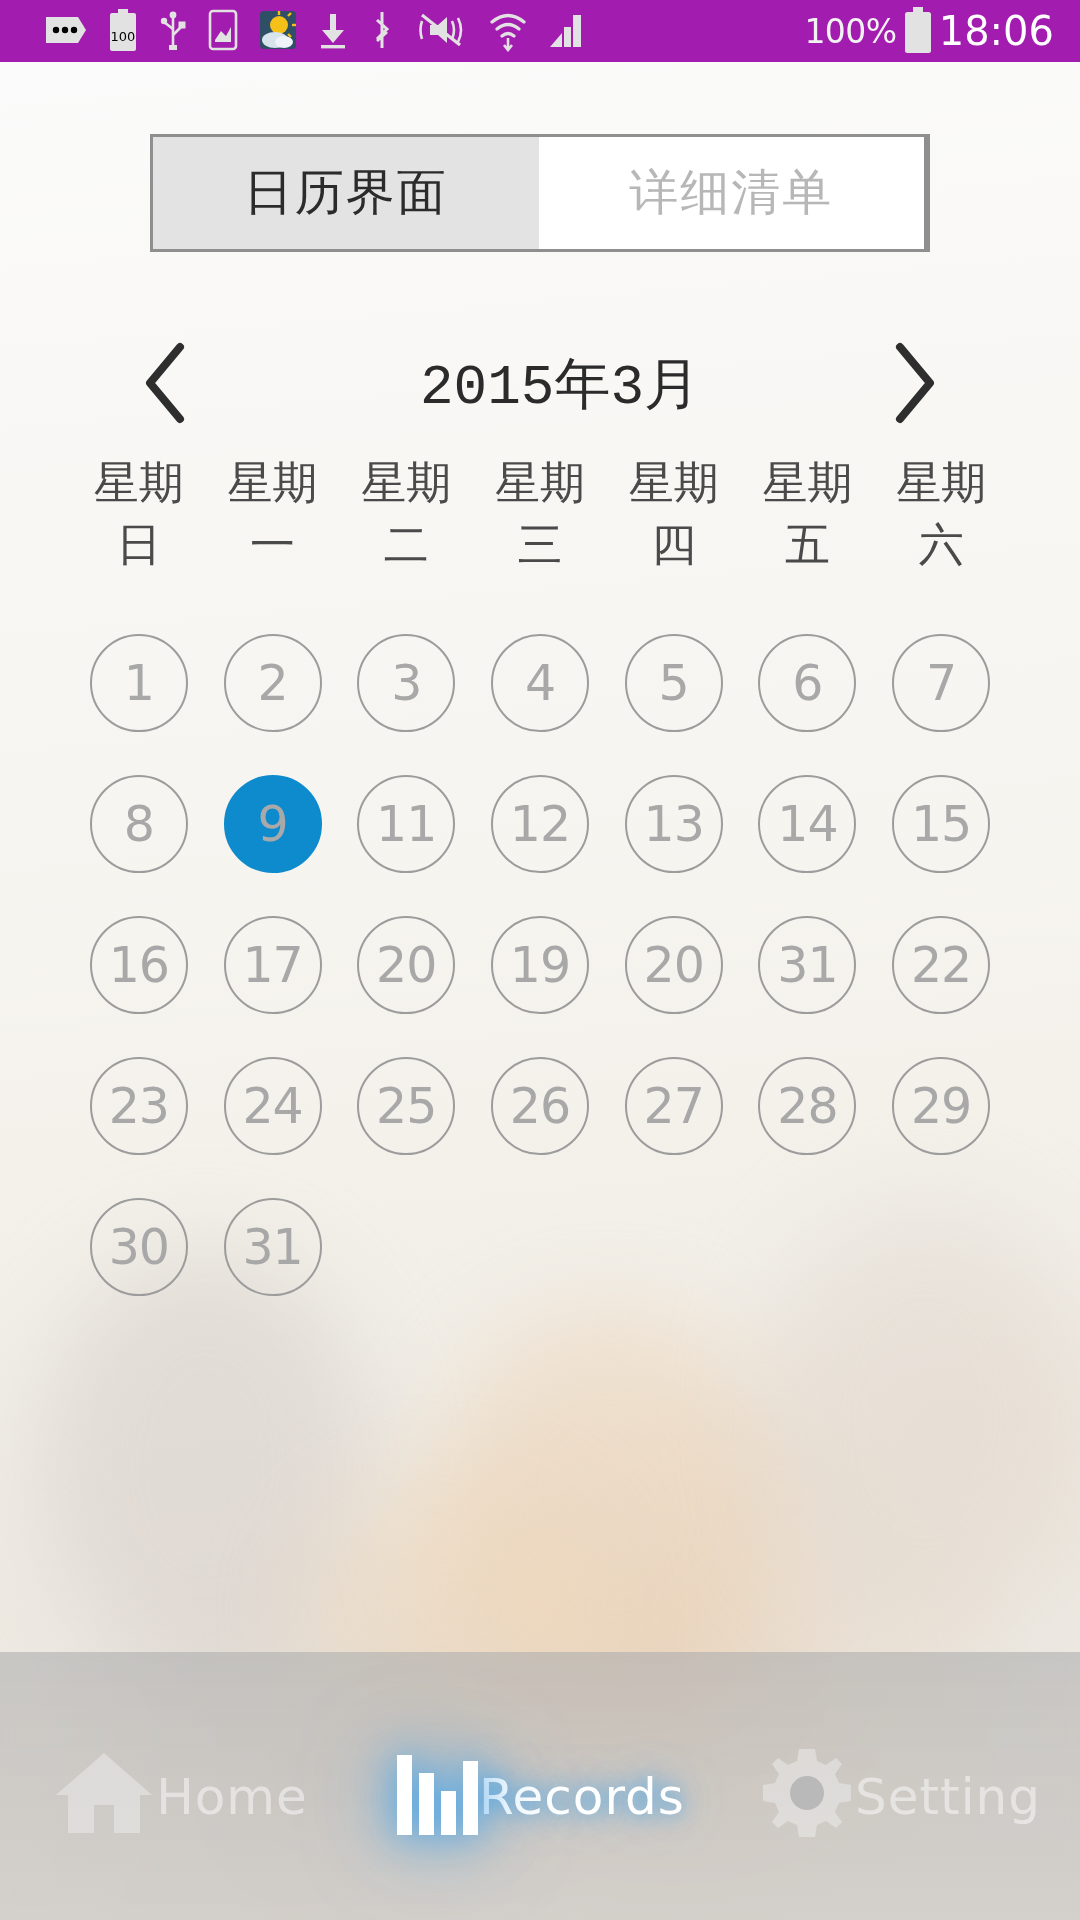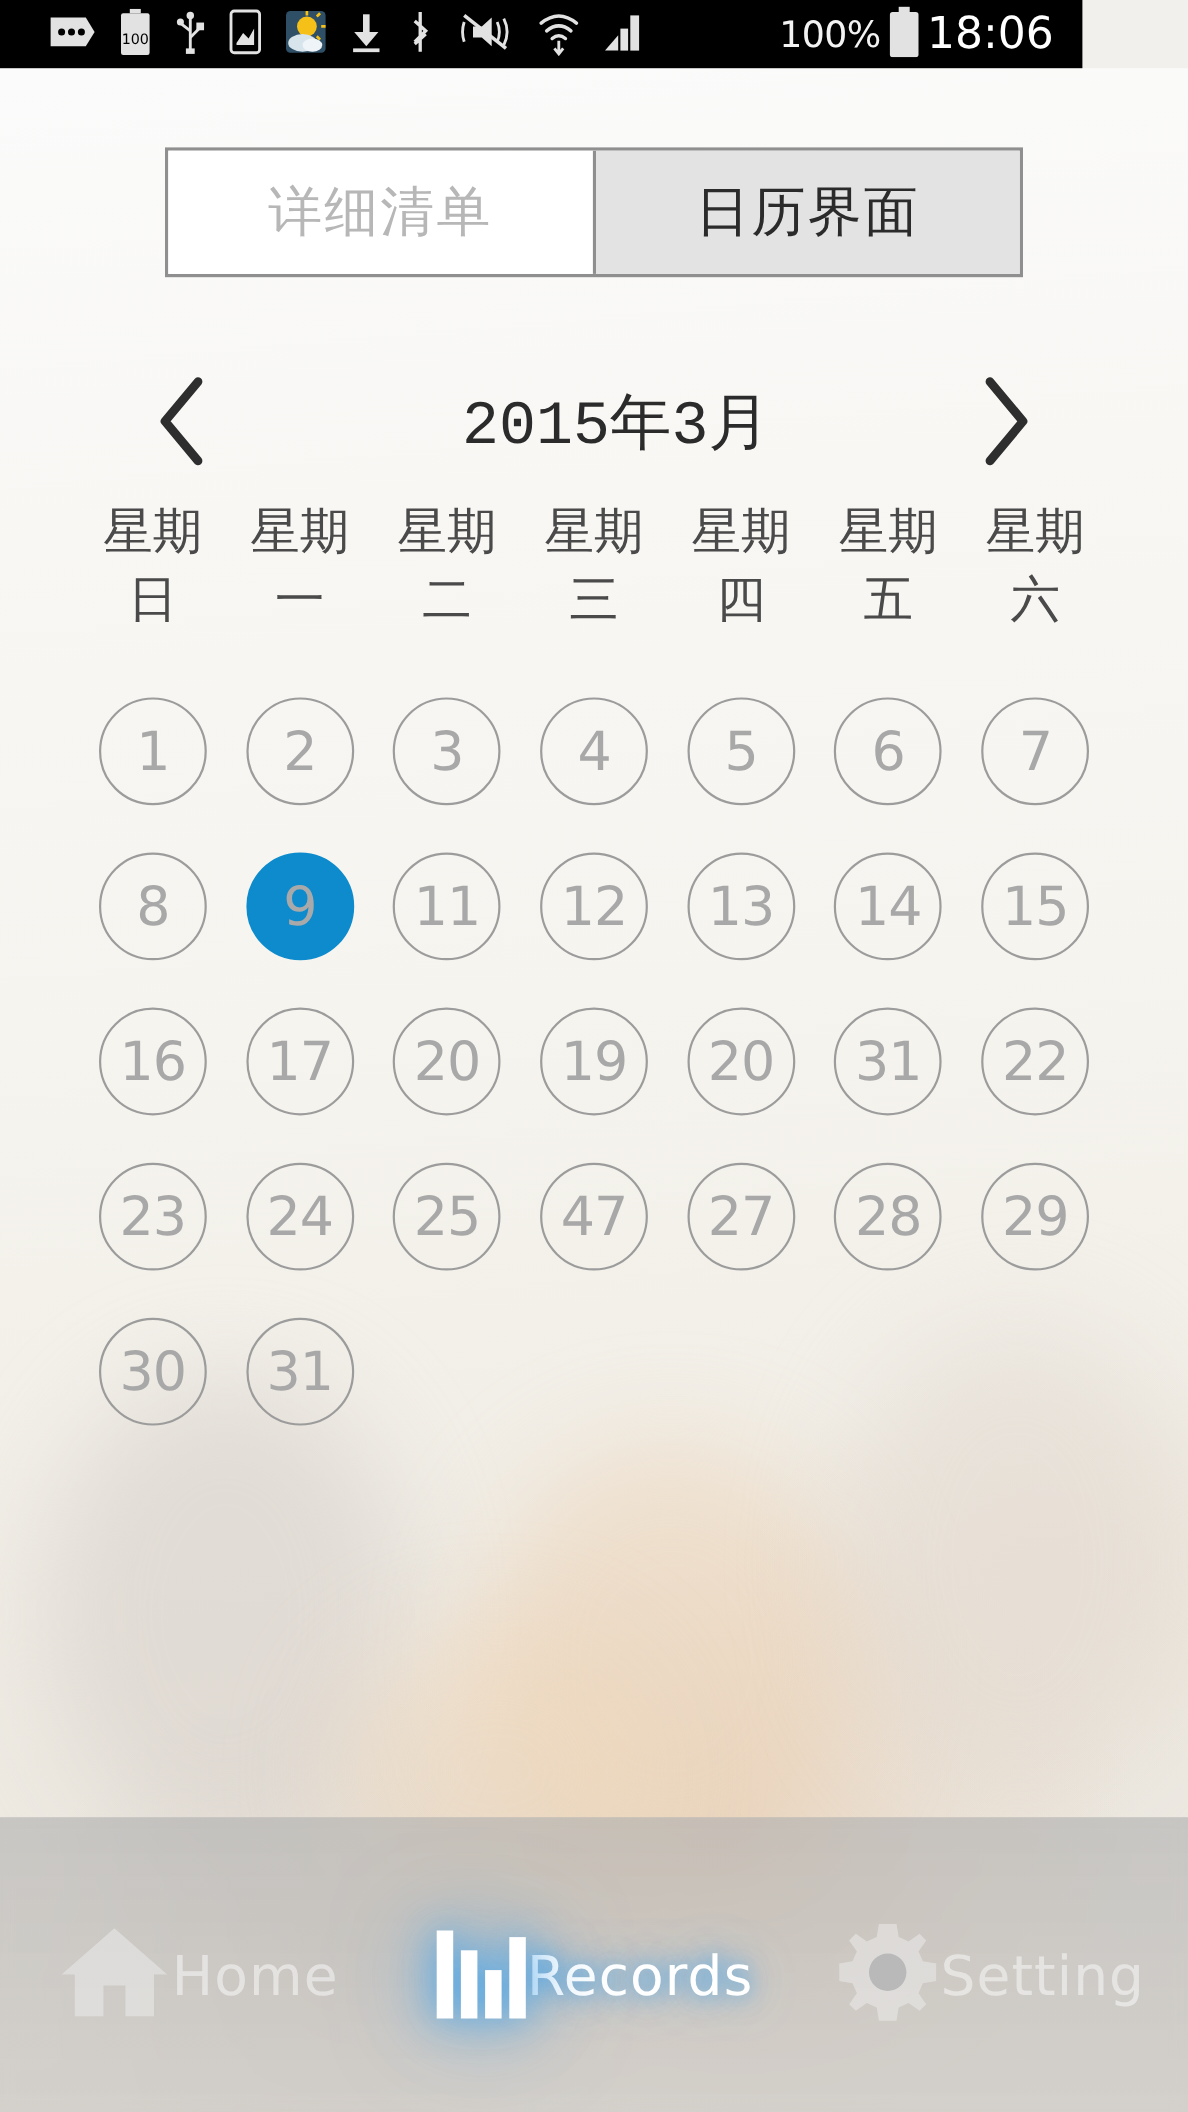--- a/index.html
+++ b/index.html
@@ -18,23 +18,23 @@
     position: relative;
     width: 1080px;
     height: 1920px;
     overflow: hidden;
   }
 
   
   .status-bar {
     position: absolute;
     left: 0; top: 0;
-    width: 984px;
+    width: 1080px;
     height: 62px;
-    background: #000000;
+    background: #a21caf;
     display: flex;
     align-items: center;
     z-index: 40;
   }
   .status-left {
     display: flex;
     align-items: center;
     margin-left: 44px;
     gap: 20px;
   }
@@ -371,25 +371,25 @@
         <svg width="30" height="46" viewBox="0 0 30 46">
           <rect x="10" y="0" width="10" height="5" fill="#e2e2e2"></rect>
           <rect x="2" y="5" width="26" height="41" rx="2.5" fill="#e2e2e2"></rect>
         </svg>
       </span>
       <span class="sb-time">18:06</span>
     </div>
   </div>
 
   <div class="tabbar">
+    <div class="tab active">
+      <span>日历界面</span>
+    </div>
     <div class="tab inactive">
       <span>详细清单</span>
-    </div>
-    <div class="tab active">
-      <span>日历界面</span>
     </div>
   </div>
 
   <div class="month-nav">
     <div class="chev chev-prev">
       <span>
         <svg width="54" height="84" viewBox="0 0 54 84">
           <path d="M42 6 L12 42 L42 78" stroke="#2e2e2e" stroke-width="8" fill="none" stroke-linecap="round" stroke-linejoin="round"></path>
         </svg>
       </span>
@@ -502,21 +502,21 @@
       <div class="cal-cell">
         <div class="daycircle">23</div>
       </div>
       <div class="cal-cell">
         <div class="daycircle">24</div>
       </div>
       <div class="cal-cell">
         <div class="daycircle">25</div>
       </div>
       <div class="cal-cell">
-        <div class="daycircle">47</div>
+        <div class="daycircle">26</div>
       </div>
       <div class="cal-cell">
         <div class="daycircle">27</div>
       </div>
       <div class="cal-cell">
         <div class="daycircle">28</div>
       </div>
       <div class="cal-cell">
         <div class="daycircle">29</div>
       </div>

